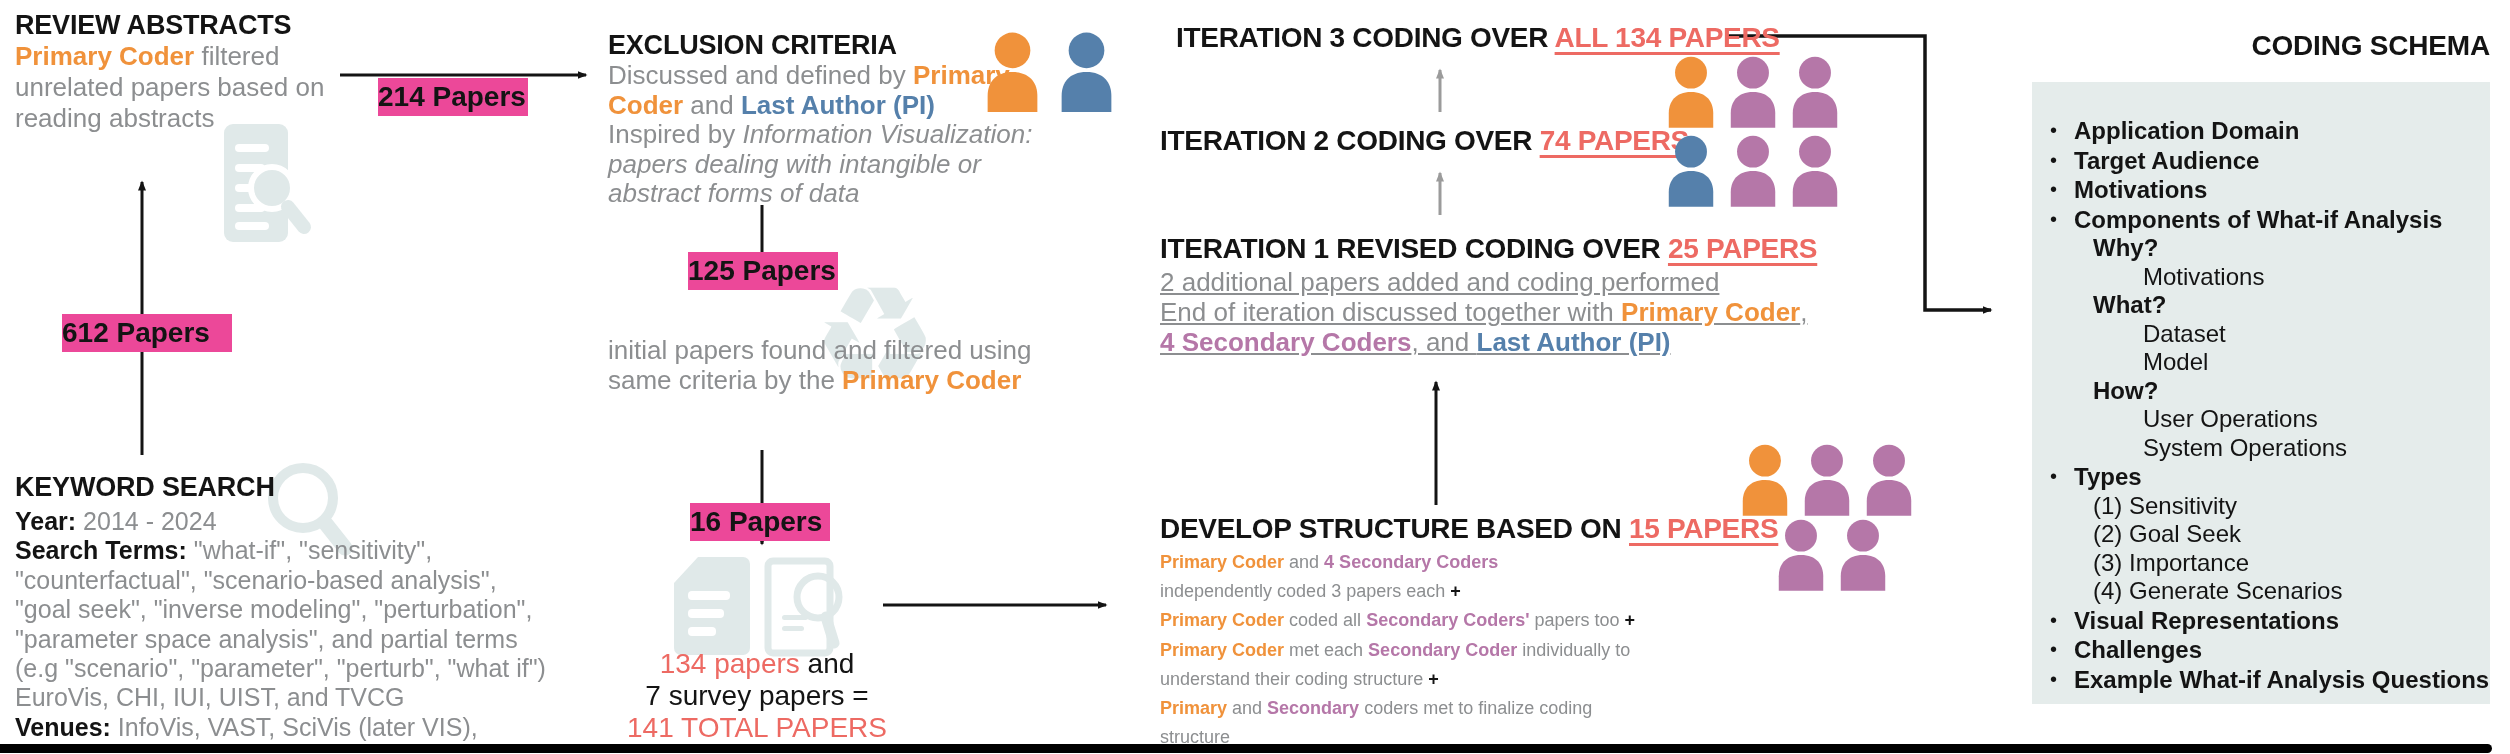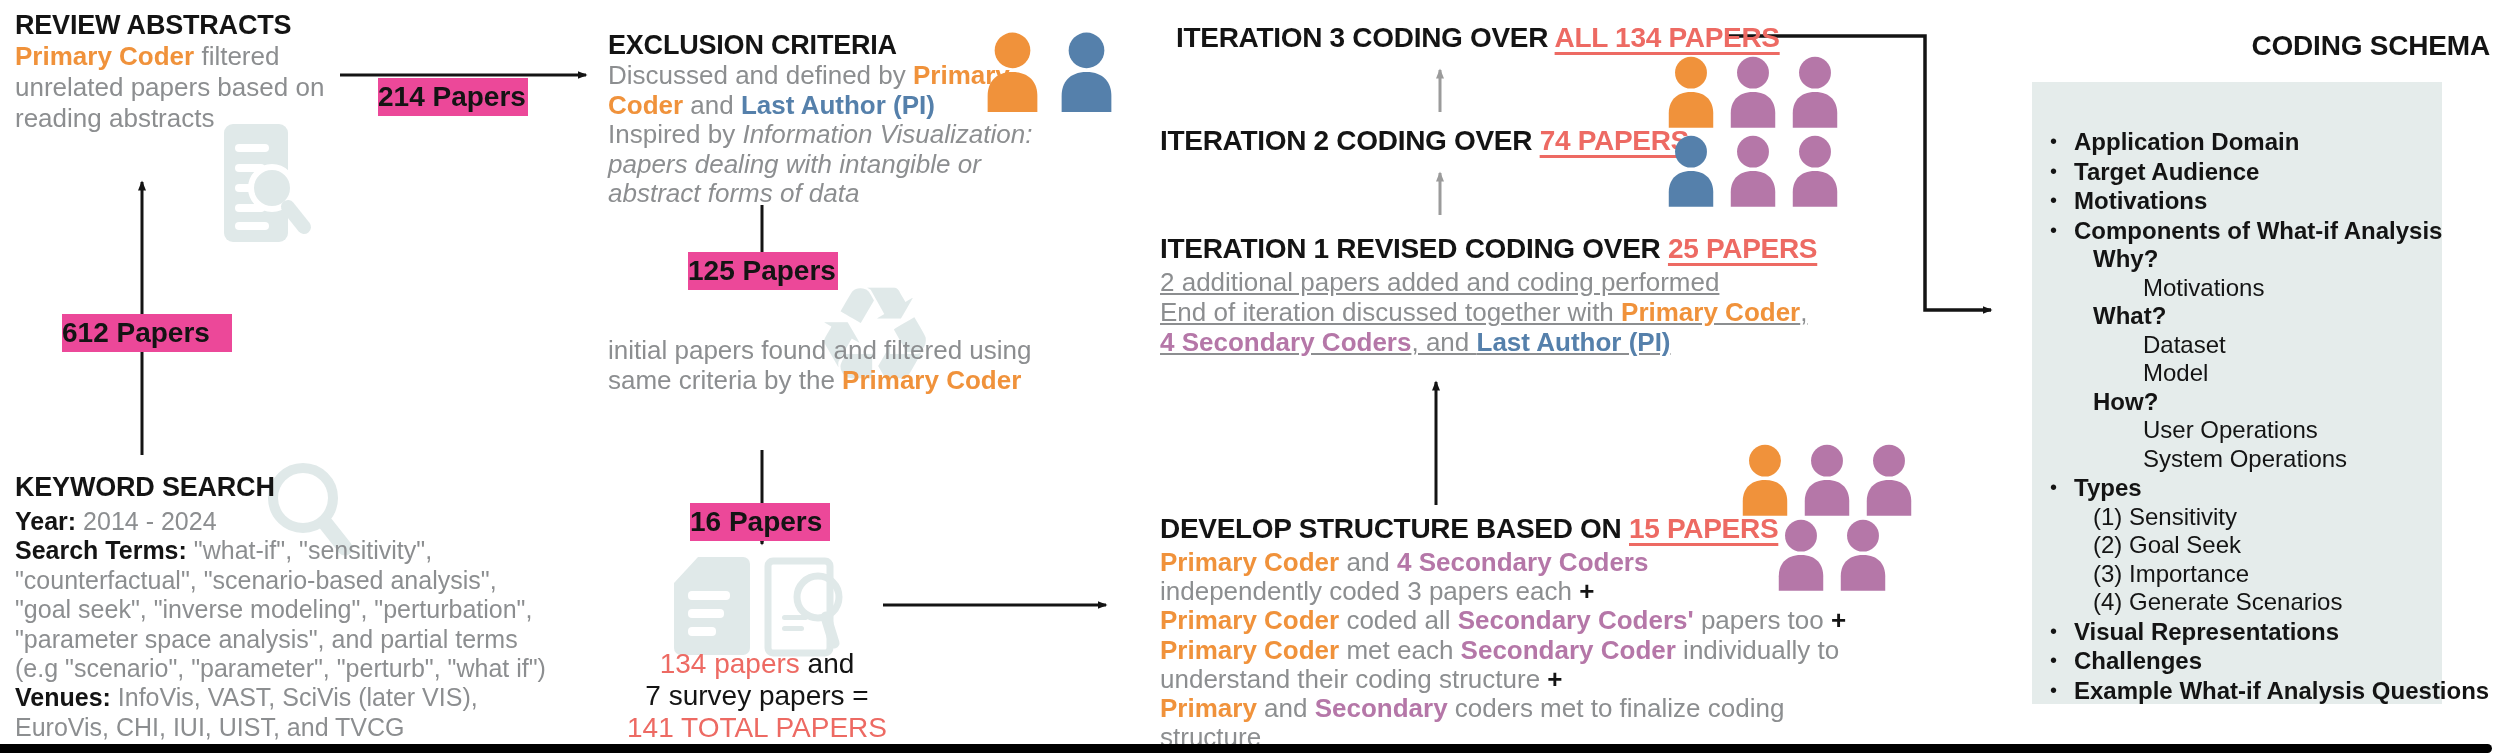--- a/index.html
+++ b/index.html
@@ -8,35 +8,35 @@
   #arrows{position:absolute;left:0;top:0;z-index:1;pointer-events:none;}
   .abs{position:absolute;z-index:2;}
   .icon{position:absolute;z-index:0;}
   h2{margin:0;font-size:27px;font-weight:700;color:var(--dark,#141414);letter-spacing:-.2px;}
   .itertitle{font-size:28px;font-weight:700;white-space:nowrap;letter-spacing:-.3px;}
   .hl{color:var(--red,#ED6A63);text-decoration:underline;text-decoration-thickness:3px;text-underline-offset:5px;}
   .body{font-size:26px;line-height:31px;color:var(--gray,#8C8E90);}
   .body.tight{line-height:29.5px;}
   .kwbody{font-size:25px;line-height:29.4px;color:var(--gray,#8C8E90);}
   .iterbody{font-size:26px;line-height:30px;color:var(--gray,#8C8E90);white-space:nowrap;}
-  .devbody{font-size:26px;line-height:29.2px;color:var(--gray,#8C8E90);white-space:nowrap;}
+  .devbody{font-size:18px;line-height:29.2px;color:var(--gray,#8C8E90);white-space:nowrap;}
   .rl{white-space:nowrap;}
   .c-gray{color:var(--gray,#8C8E90);} .c-dark{color:var(--dark,#141414);}
   .c-orange{color:var(--orange,#F0923B);} .c-blue{color:var(--blue,#5580AB);}
   .c-purple{color:var(--purple,#B577A8);} .c-red{color:var(--red,#ED6A63);}
   .b{font-weight:700;} .i{font-style:italic;}
   .flowlabel{font-size:28px;font-weight:700;color:var(--dark,#141414);
              background:#ec4899;padding:3px 0;white-space:nowrap;margin-top:20px;}
   .totals{width:300px;text-align:center;font-size:28px;font-weight:400;line-height:32px;color:var(--dark,#141414);}
   .people{display:flex;gap:4px;align-items:flex-end;}
   .people svg{width:58px;height:72px;}
   .people.lg{gap:9px;}
   .people.lg svg{width:65px;height:80px;}
   .p-orange{fill:var(--orange,#F0923B);} .p-blue{fill:var(--blue,#5580AB);} .p-purple{fill:var(--purple,#B577A8);}
-  .schema-box{background:var(--box,#E5ECEB);width:410px;height:622px;padding:45px 0 0 10px;box-sizing:border-box;}
+  .schema-box{background:var(--box,#E5ECEB);width:458px;height:622px;padding:34px 0 0 10px;box-sizing:border-box;}
   .schema-title{width:458px;text-align:center;font-size:28px;font-weight:700;letter-spacing:-.2px;}
   .schema-line{font-size:24px;line-height:28.5px;color:var(--dark,#141414);white-space:nowrap;}
   .schema-line.b{font-weight:700;}
   .schema-line.lv0{padding-left:0;}
   .schema-line.lv1{padding-left:51px;}
   .schema-line.lv2{padding-left:101px;}
   .bullet{display:inline-block;width:24px;padding-left:8px;font-size:20px;vertical-align:2px;font-weight:400;}
   .recycle{font-size:140px;line-height:1;color:var(--pale,#E0E9E9);font-family:"DejaVu Sans",sans-serif;}
   .bottombar{position:absolute;left:0;top:744px;width:2492px;height:9px;background:#000;border-radius:0 8px 8px 0;z-index:3;}
   .pale-fill{fill:var(--pale,#E0E9E9);} .pale-stroke{stroke:var(--pale,#E0E9E9);}
@@ -101,22 +101,22 @@
 
   <div class="abs" style="left:15px;top:472px;">
     <h2>KEYWORD SEARCH</h2>
     <div class="kwbody" style="margin-top:4px;">
       <div class="rl"><span class="c-dark b">Year: </span><span class="c-gray">2014 - 2024</span></div>
       <div class="rl"><span class="c-dark b">Search Terms: </span><span class="c-gray">"what-if", "sensitivity",</span></div>
       <div class="rl"><span class="c-gray">"counterfactual", "scenario-based analysis",</span></div>
       <div class="rl"><span class="c-gray">"goal seek", "inverse modeling", "perturbation",</span></div>
       <div class="rl"><span class="c-gray">"parameter space analysis", and partial terms</span></div>
       <div class="rl"><span class="c-gray">(e.g "scenario", "parameter", "perturb", "what if")</span></div>
+      <div class="rl"><span class="c-gray">EuroVis, CHI, IUI, UIST, and TVCG</span></div>
       <div class="rl"><span class="c-dark b">Venues: </span><span class="c-gray">InfoVis, VAST, SciVis (later VIS),</span></div>
-      <div class="rl"><span class="c-gray">EuroVis, CHI, IUI, UIST, and TVCG</span></div>
     </div>
   </div>
 
   <div class="abs" style="left:608px;top:30px;">
     <h2>EXCLUSION CRITERIA</h2>
     <div class="body tight">
       <div class="rl"><span class="c-gray">Discussed and defined by </span><span class="c-orange b">Primary</span></div>
       <div class="rl"><span class="c-orange b">Coder</span><span class="c-gray"> and </span><span class="c-blue b">Last Author (PI)</span></div>
       <div class="rl"><span class="c-gray">Inspired by </span><span class="c-gray i">Information Visualization:</span></div>
       <div class="rl"><span class="c-gray i">papers dealing with intangible or</span></div>

